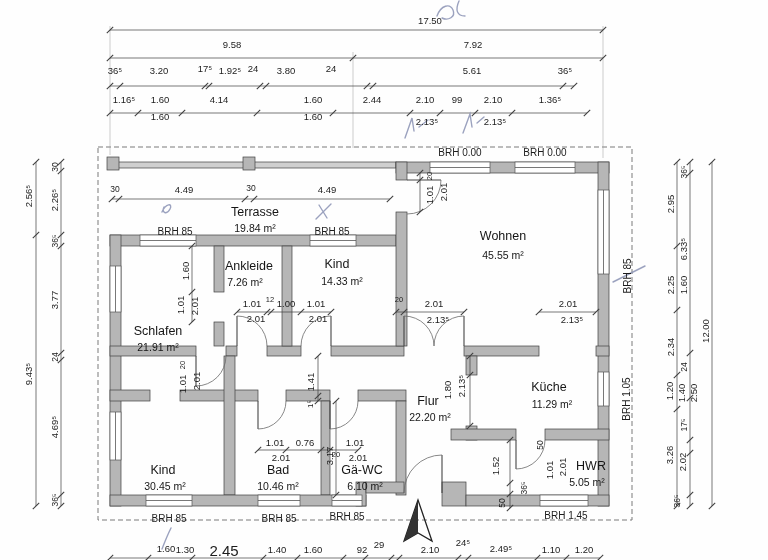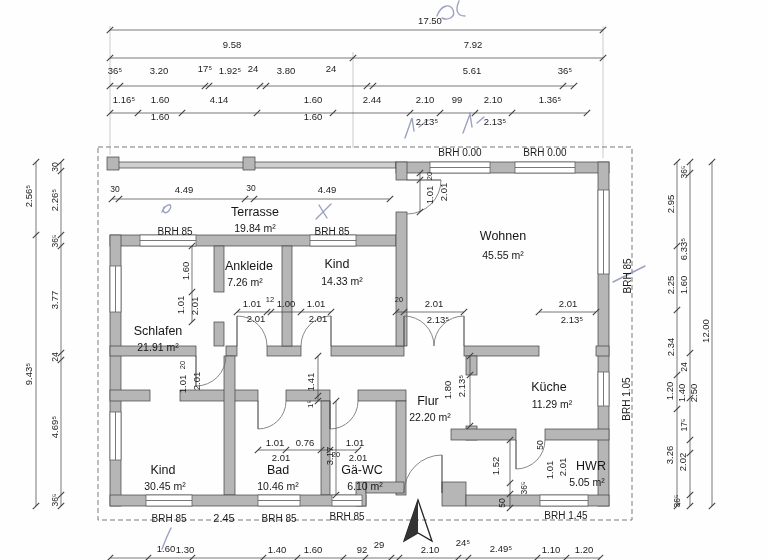--- a/index.html
+++ b/index.html
@@ -313,21 +313,21 @@
       <div class="lbl  rot" style="left: 684px; top: 367px; font-size: 8.5px;">24</div>
       <div class="lbl  rot" style="left: 670px; top: 391px; font-size: 9.5px;">1.20</div>
       <div class="lbl  rot" style="left: 682px; top: 393px; font-size: 9.5px;">1.40</div>
       <div class="lbl  rot" style="left: 694px; top: 393px; font-size: 9.5px;">2.50</div>
       <div class="lbl  rot" style="left: 684px; top: 425px; font-size: 8.5px;">17⁵</div>
       <div class="lbl  rot" style="left: 670px; top: 455px; font-size: 9.5px;">3.26</div>
       <div class="lbl  rot" style="left: 683px; top: 462px; font-size: 9.5px;">2.02</div>
       <div class="lbl  rot" style="left: 677px; top: 501px; font-size: 8.5px;">36⁵</div>
       <div class="lbl " style="left: 145px; top: 550px; font-size: 9.5px; margin-left: 40px;">1.30</div>
       <div class="lbl " style="left: 166px; top: 549px; font-size: 9.5px;">1.60</div>
-      <div class="lbl " style="left: 224px; top: 518px; font-size: 11px;">2.45</div>
+      <div class="lbl " style="left: 224px; top: 550px; font-size: 15px;">2.45</div>
       <div class="lbl " style="left: 277px; top: 550px; font-size: 9.5px;">1.40</div>
       <div class="lbl " style="left: 313px; top: 550px; font-size: 9.5px;">1.60</div>
       <div class="lbl " style="left: 341px; top: 550px; font-size: 13px; margin-top: 32px;">80</div>
       <div class="lbl " style="left: 362px; top: 550px; font-size: 9.5px;">92</div>
       <div class="lbl " style="left: 379px; top: 545px; font-size: 9.5px;">29</div>
       <div class="lbl " style="left: 430px; top: 550px; font-size: 9.5px;">2.10</div>
       <div class="lbl " style="left: 463px; top: 543px; font-size: 9.5px;">24⁵</div>
       <div class="lbl " style="left: 501px; top: 549px; font-size: 9.5px;">2.49⁵</div>
       <div class="lbl " style="left: 551px; top: 550px; font-size: 9.5px;">1.10</div>
       <div class="lbl " style="left: 584px; top: 550px; font-size: 9.5px;">1.20</div>

